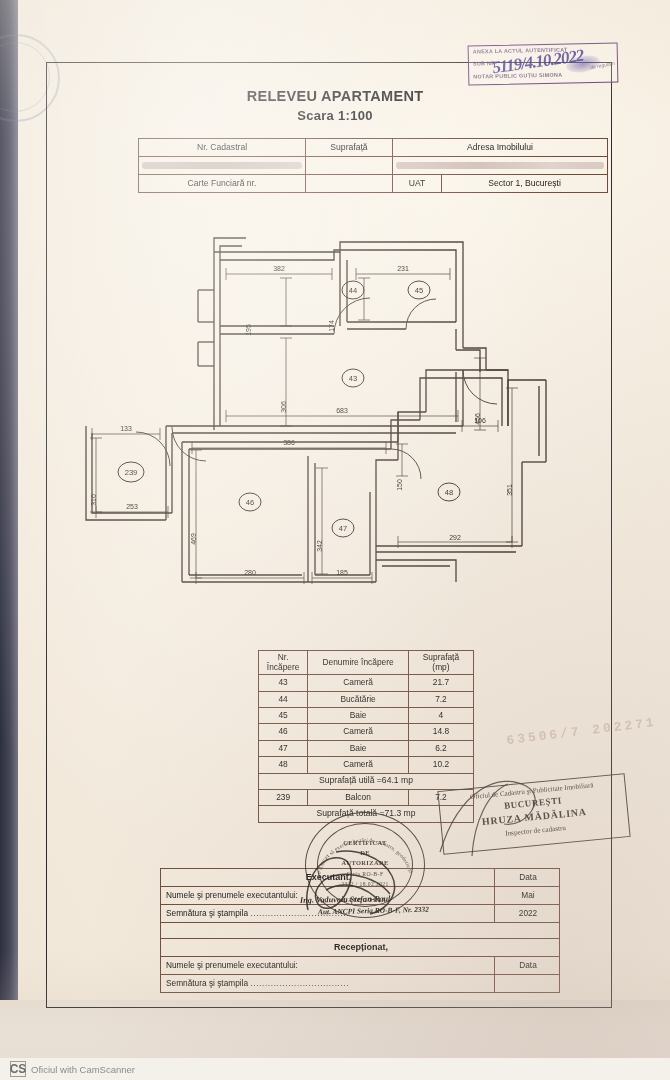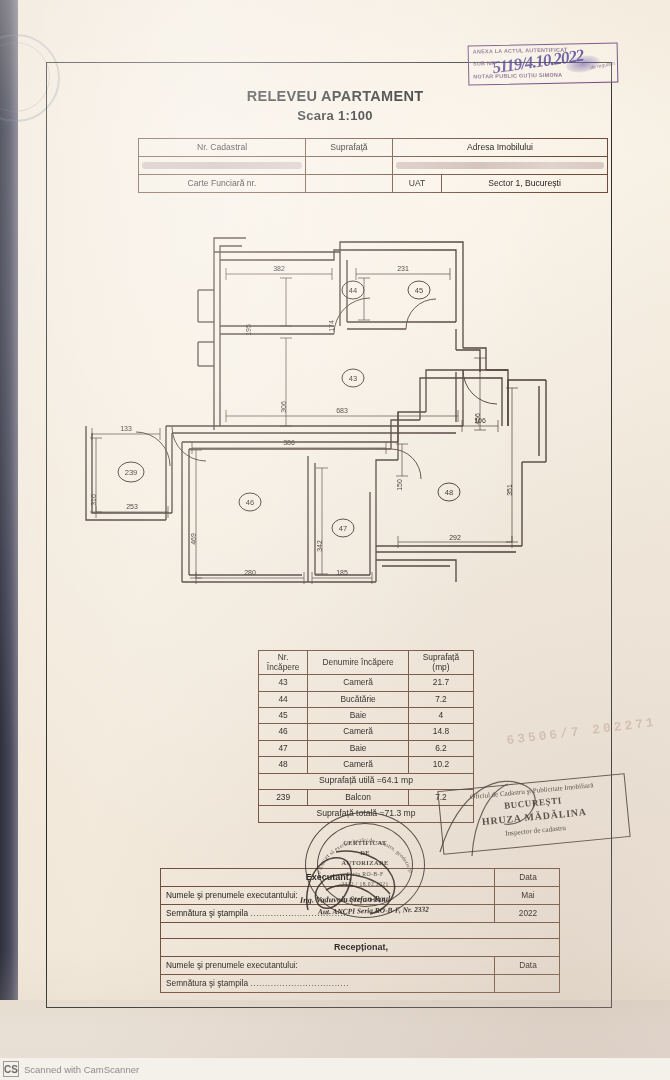--- a/index.html
+++ b/index.html
@@ -179,22 +179,22 @@
   #bleed2{
     position:absolute;left:-20px;top:42px;width:68px;height:68px;
     border:1px solid rgba(110,125,150,.26);border-radius:50%;
   }
   
   #footer{
     position:absolute;left:0;top:1058px;width:670px;height:22px;
     background:#f4f0ea;display:flex;align-items:center;
   }
   #cslogo{
-    margin-left:3px;width:14px;height:14px;border:1px solid #9a9a9a;
-    color:#6d6d6d;font-size:10px;font-weight:bold;
+    margin-left:10px;width:14px;height:14px;border:1px solid #9a9a9a;
+    color:#6d6d6d;font-size:12px;font-weight:bold;
     display:flex;align-items:center;justify-content:center;
     font-family:"Liberation Sans",sans-serif;
   }
   #cstext{margin-left:5px;color:#8d8d8d;font-size:9.5px;}
   
   .dim{font-size:7px;fill:#2a211b;font-family:"Liberation Sans",sans-serif;}
   .rnum{font-size:7.6px;fill:#2a211b;font-family:"Liberation Sans",sans-serif;text-anchor:middle;}
 </style>
 </head>
 <body>
@@ -590,14 +590,14 @@
       <path d="M10 84 C 30 20, 70 4, 96 18 C 118 30, 96 60, 74 56"></path>
       <path d="M42 88 C 44 54, 58 24, 78 16"></path>
     </g>
   </svg>
 
   <div id="vignette"></div>
 </div>
 
 <div id="footer">
   <div id="cslogo">CS</div>
-  <div id="cstext">Scanned with CamScanner</div>
+  <div id="cstext">Oficiul with CamScanner</div>
 </div>
 
 </body></html>

